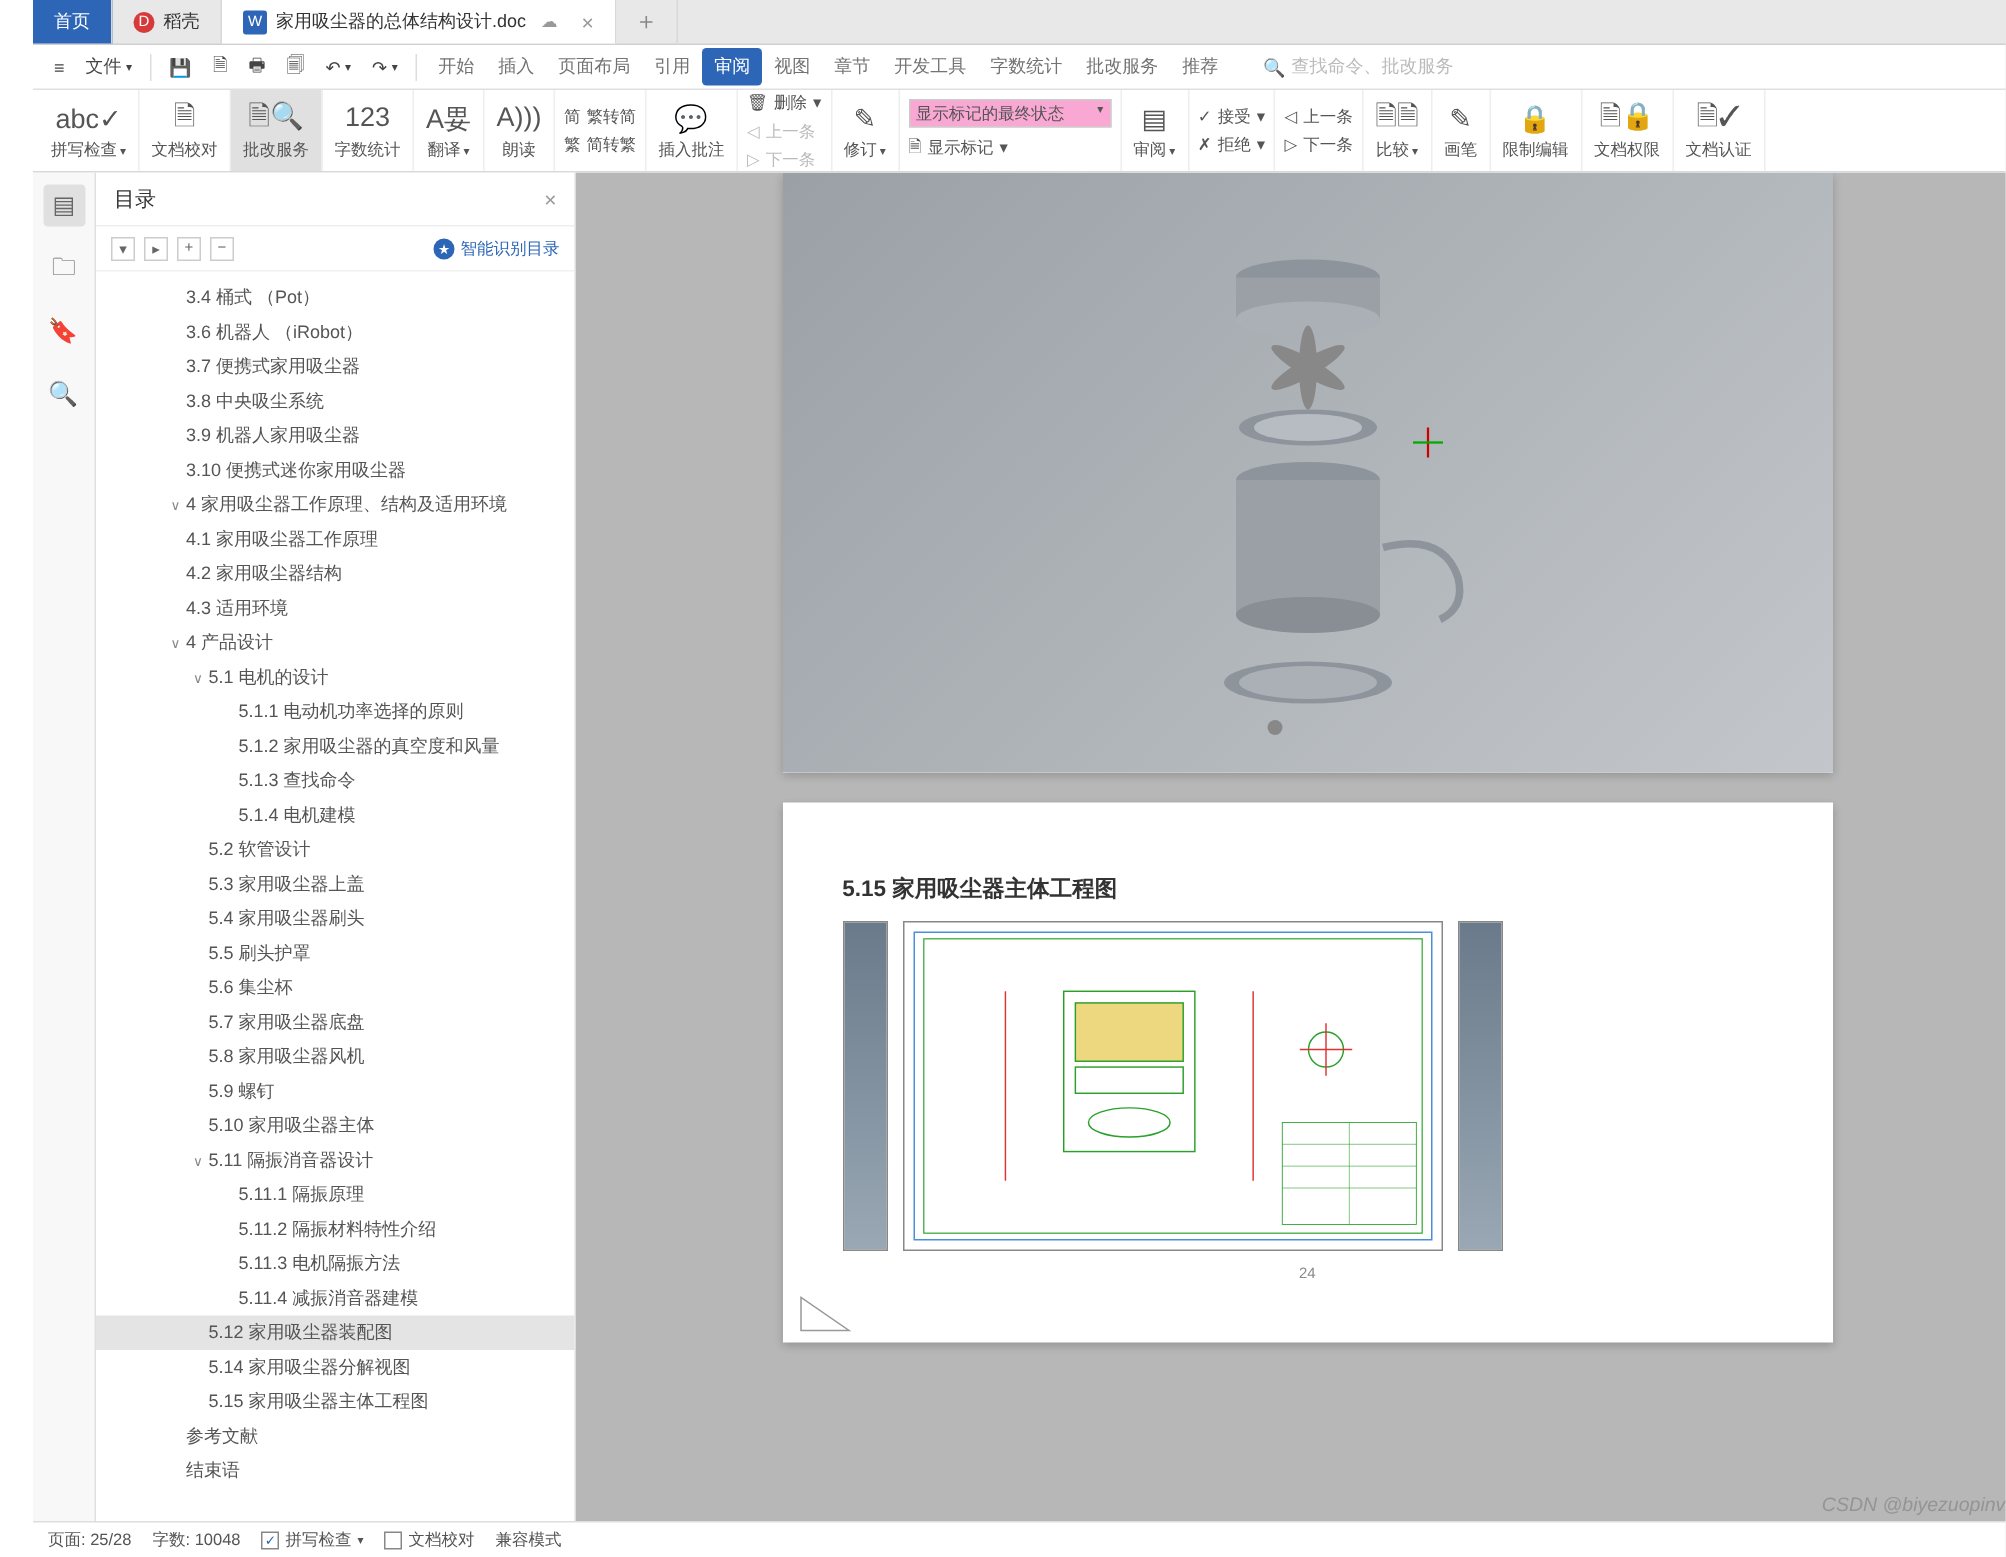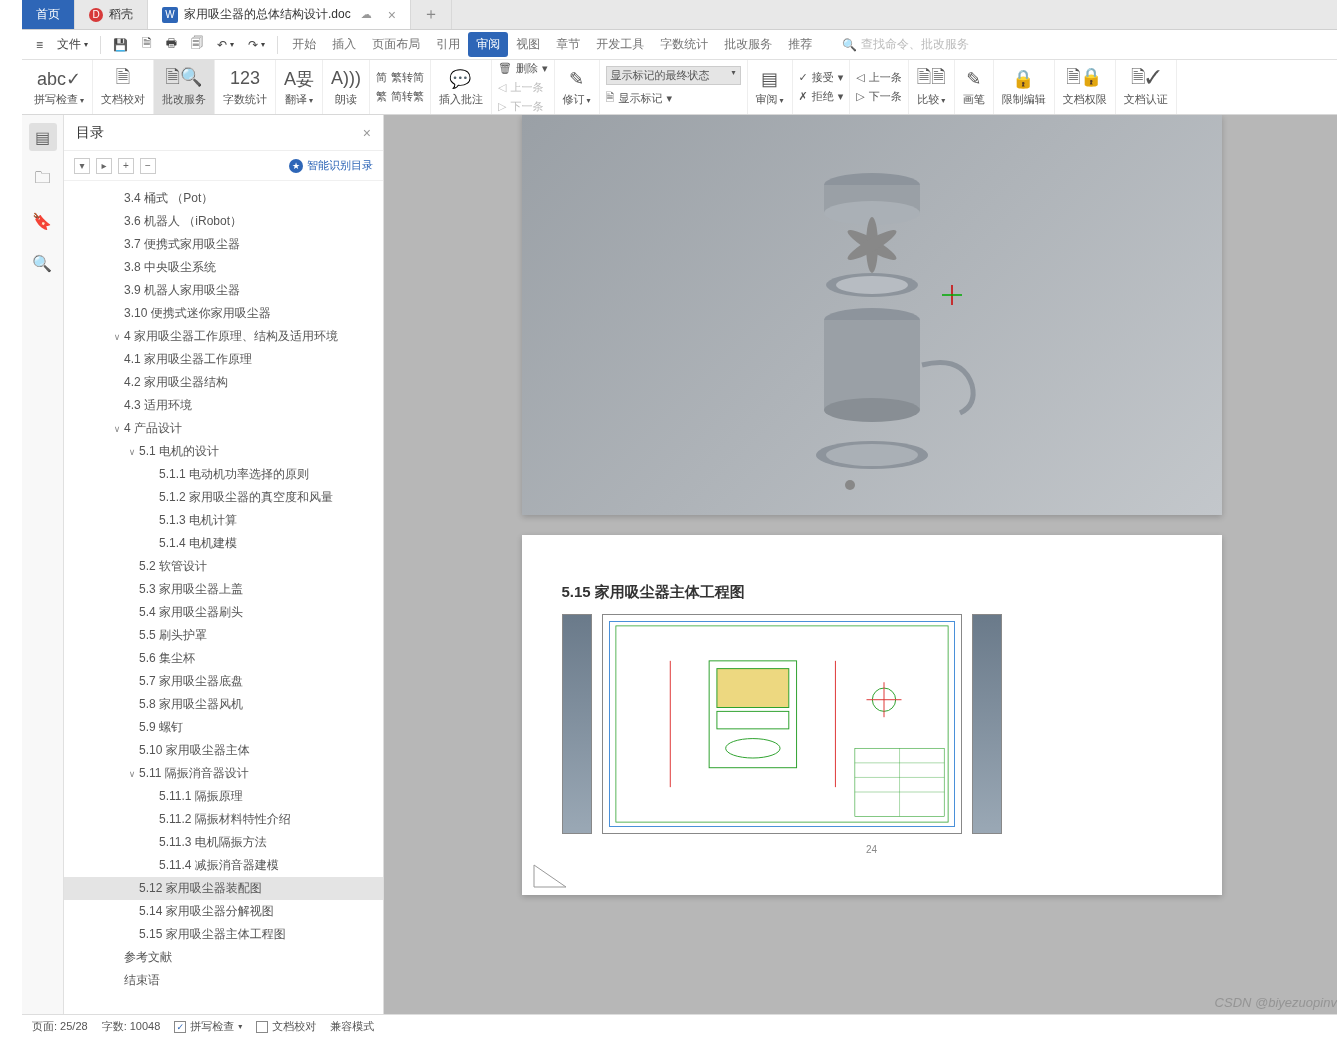--- a/index.html
+++ b/index.html
@@ -28,21 +28,21 @@
 
 
 .ribbon { height: 55px; background: #fff; display: flex; align-items: center; padding: 0 4px; border-bottom: 1px solid #d8d8d8; }
 .rgroup { display: flex; flex-direction: column; align-items: center; padding: 2px 8px; height: 100%; justify-content: center; gap: 2px; border-right: 1px solid #eee; cursor: pointer; }
 .rgroup.active { background: #e0e0e0; }
 .rgroup .ricon { font-size: 18px; color: #555; height: 22px; display: flex; align-items: center; }
 .rgroup .rlabel { font-size: 11px; color: #555; white-space: nowrap; }
 .rgroup .dd { font-size: 8px; margin-left: 2px; }
 .rstack { display: flex; flex-direction: column; padding: 2px 6px; gap: 2px; height: 100%; justify-content: center; border-right: 1px solid #eee; }
 .rstack .ritem { font-size: 11px; color: #555; display: flex; align-items: center; gap: 4px; cursor: pointer; padding: 1px 0; }
-.rstack select, .rstack .selectbox { font-size: 11px; border: 1px solid #ccc; padding: 1px 4px; width: 135px; background: #e5e5e5; }
+.rstack select, .rstack .selectbox { font-size: 11px; border: 1px solid #ccc; padding: 1px 4px; width: 135px; background: #f9a8d4; }
 
 
 .main { flex: 1; display: flex; overflow: hidden; }
 .lefticons { width: 42px; background: #f8f8f8; border-right: 1px solid #e0e0e0; display: flex; flex-direction: column; align-items: center; padding-top: 8px; gap: 14px; }
 .lefticons .libtn { width: 28px; height: 28px; display: flex; align-items: center; justify-content: center; color: #666; font-size: 16px; cursor: pointer; border-radius: 3px; }
 .lefticons .libtn.active { background: #e0e0e0; }
 
 .toc-panel { width: 320px; background: #fff; border-right: 1px solid #ddd; display: flex; flex-direction: column; }
 .toc-header { height: 36px; display: flex; align-items: center; justify-content: space-between; padding: 0 12px; border-bottom: 1px solid #eee; }
 .toc-header .title { font-size: 14px; font-weight: 400; }
@@ -320,21 +320,21 @@
             <span class="arrow">∨</span>
             <span>5.1 电机的设计</span>
           </div>
           <div class="toc-item l3">
             <span>5.1.1 电动机功率选择的原则</span>
           </div>
           <div class="toc-item l3">
             <span>5.1.2 家用吸尘器的真空度和风量</span>
           </div>
           <div class="toc-item l3">
-            <span>5.1.3 电机计算</span>
+            <span>5.1.3 查找命令</span>
           </div>
           <div class="toc-item l3">
             <span>5.1.4 电机建模</span>
           </div>
           <div class="toc-item l2">
             <span>5.2 软管设计</span>
           </div>
           <div class="toc-item l2">
             <span>5.3 家用吸尘器上盖</span>
           </div>

